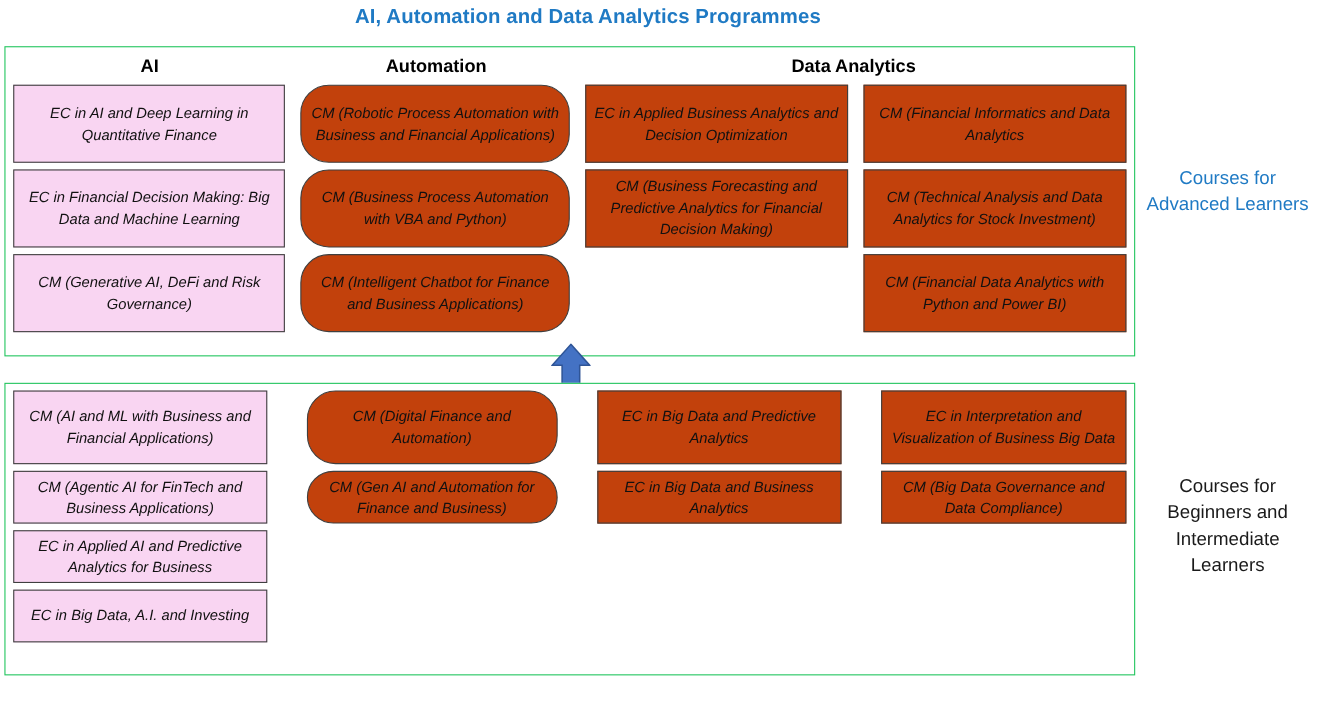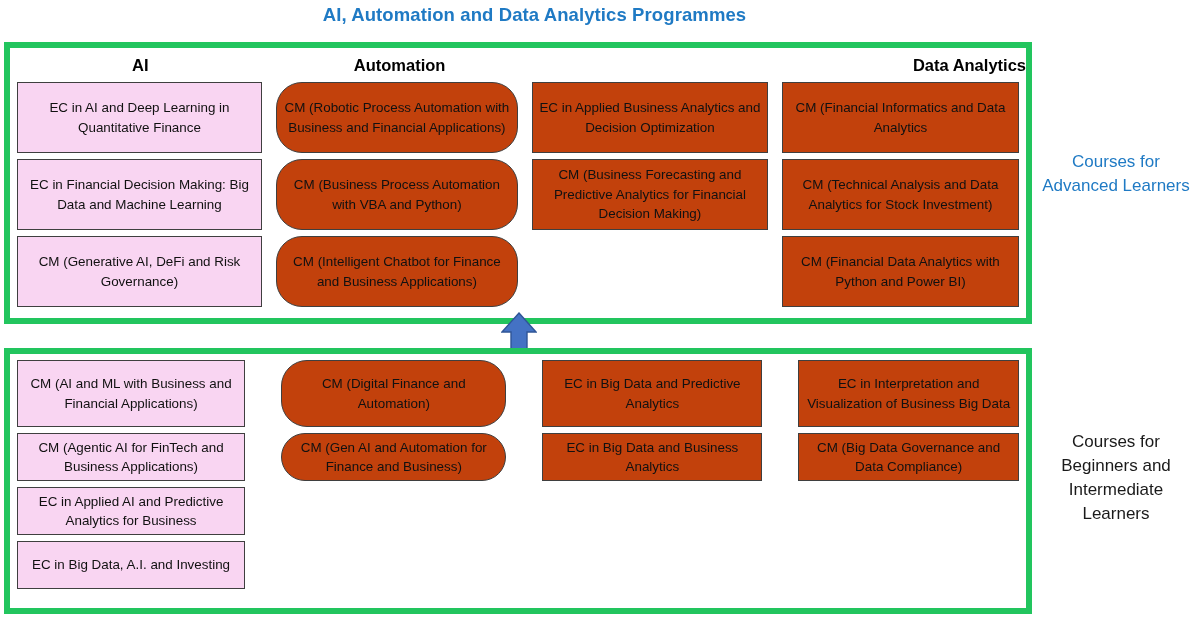--- a/index.html
+++ b/index.html
@@ -13,38 +13,38 @@
   #page-title{
     position:absolute;left:17px;top:4px;width:1035px;
     text-align:center;
     color:#1F7AC4;
     font-size:18.5px;
     font-weight:bold;
     letter-spacing:.1px;
   }
   .panel{
     position:absolute;
-    border:6px solid #22c55e;
+    border:1px solid #22c55e;
     background:#ffffff;
     box-sizing:border-box;
   }
   #panel-advanced{ left:4px; top:42px; width:1028px; height:282px; }
   #panel-beginner{ left:4px; top:348px; width:1028px; height:266px; }
 
   .header-row{
     position:absolute;left:0;top:0;width:100%;height:34px;
     display:flex;align-items:center;
   }
   .col-header{
     font-size:16.5px;font-weight:bold;color:#000;
     text-align:center;
   }
   .h-ai{ width:262px; }
   .h-auto{ width:259px; }
-  .h-da{ width:500px;text-align:right; }
+  .h-da{ width:500px; }
 
   .columns{
     position:absolute;left:0;top:34px;width:100%;
     display:flex;
     box-sizing:border-box;
   }
   #panel-beginner .columns{ top:6px;gap:22px; }
 
   .col{
     box-sizing:border-box;
@@ -60,20 +60,21 @@
     border:1.6px solid #3f3f3f;
     text-align:center;
     font-size:13.4px;
     line-height:1.45;
     color:#111;
     padding:6px 5px;
     margin-bottom:6px;
     display:flex;
     align-items:center;
     justify-content:center;
+    font-style:italic;
   }
   .card.h3{ height:71px; }
   .card.h2{ height:58px; }
   .card.pink{ background:#F9D5F2; }
   .card.salmon{ background:#c2410c;border-radius:26px; }
   .card.yellow{ background:#c2410c; }
 
   
   #panel-beginner .card.h3{ height:67px; }
   #panel-beginner .card.h2{ height:48px; }

